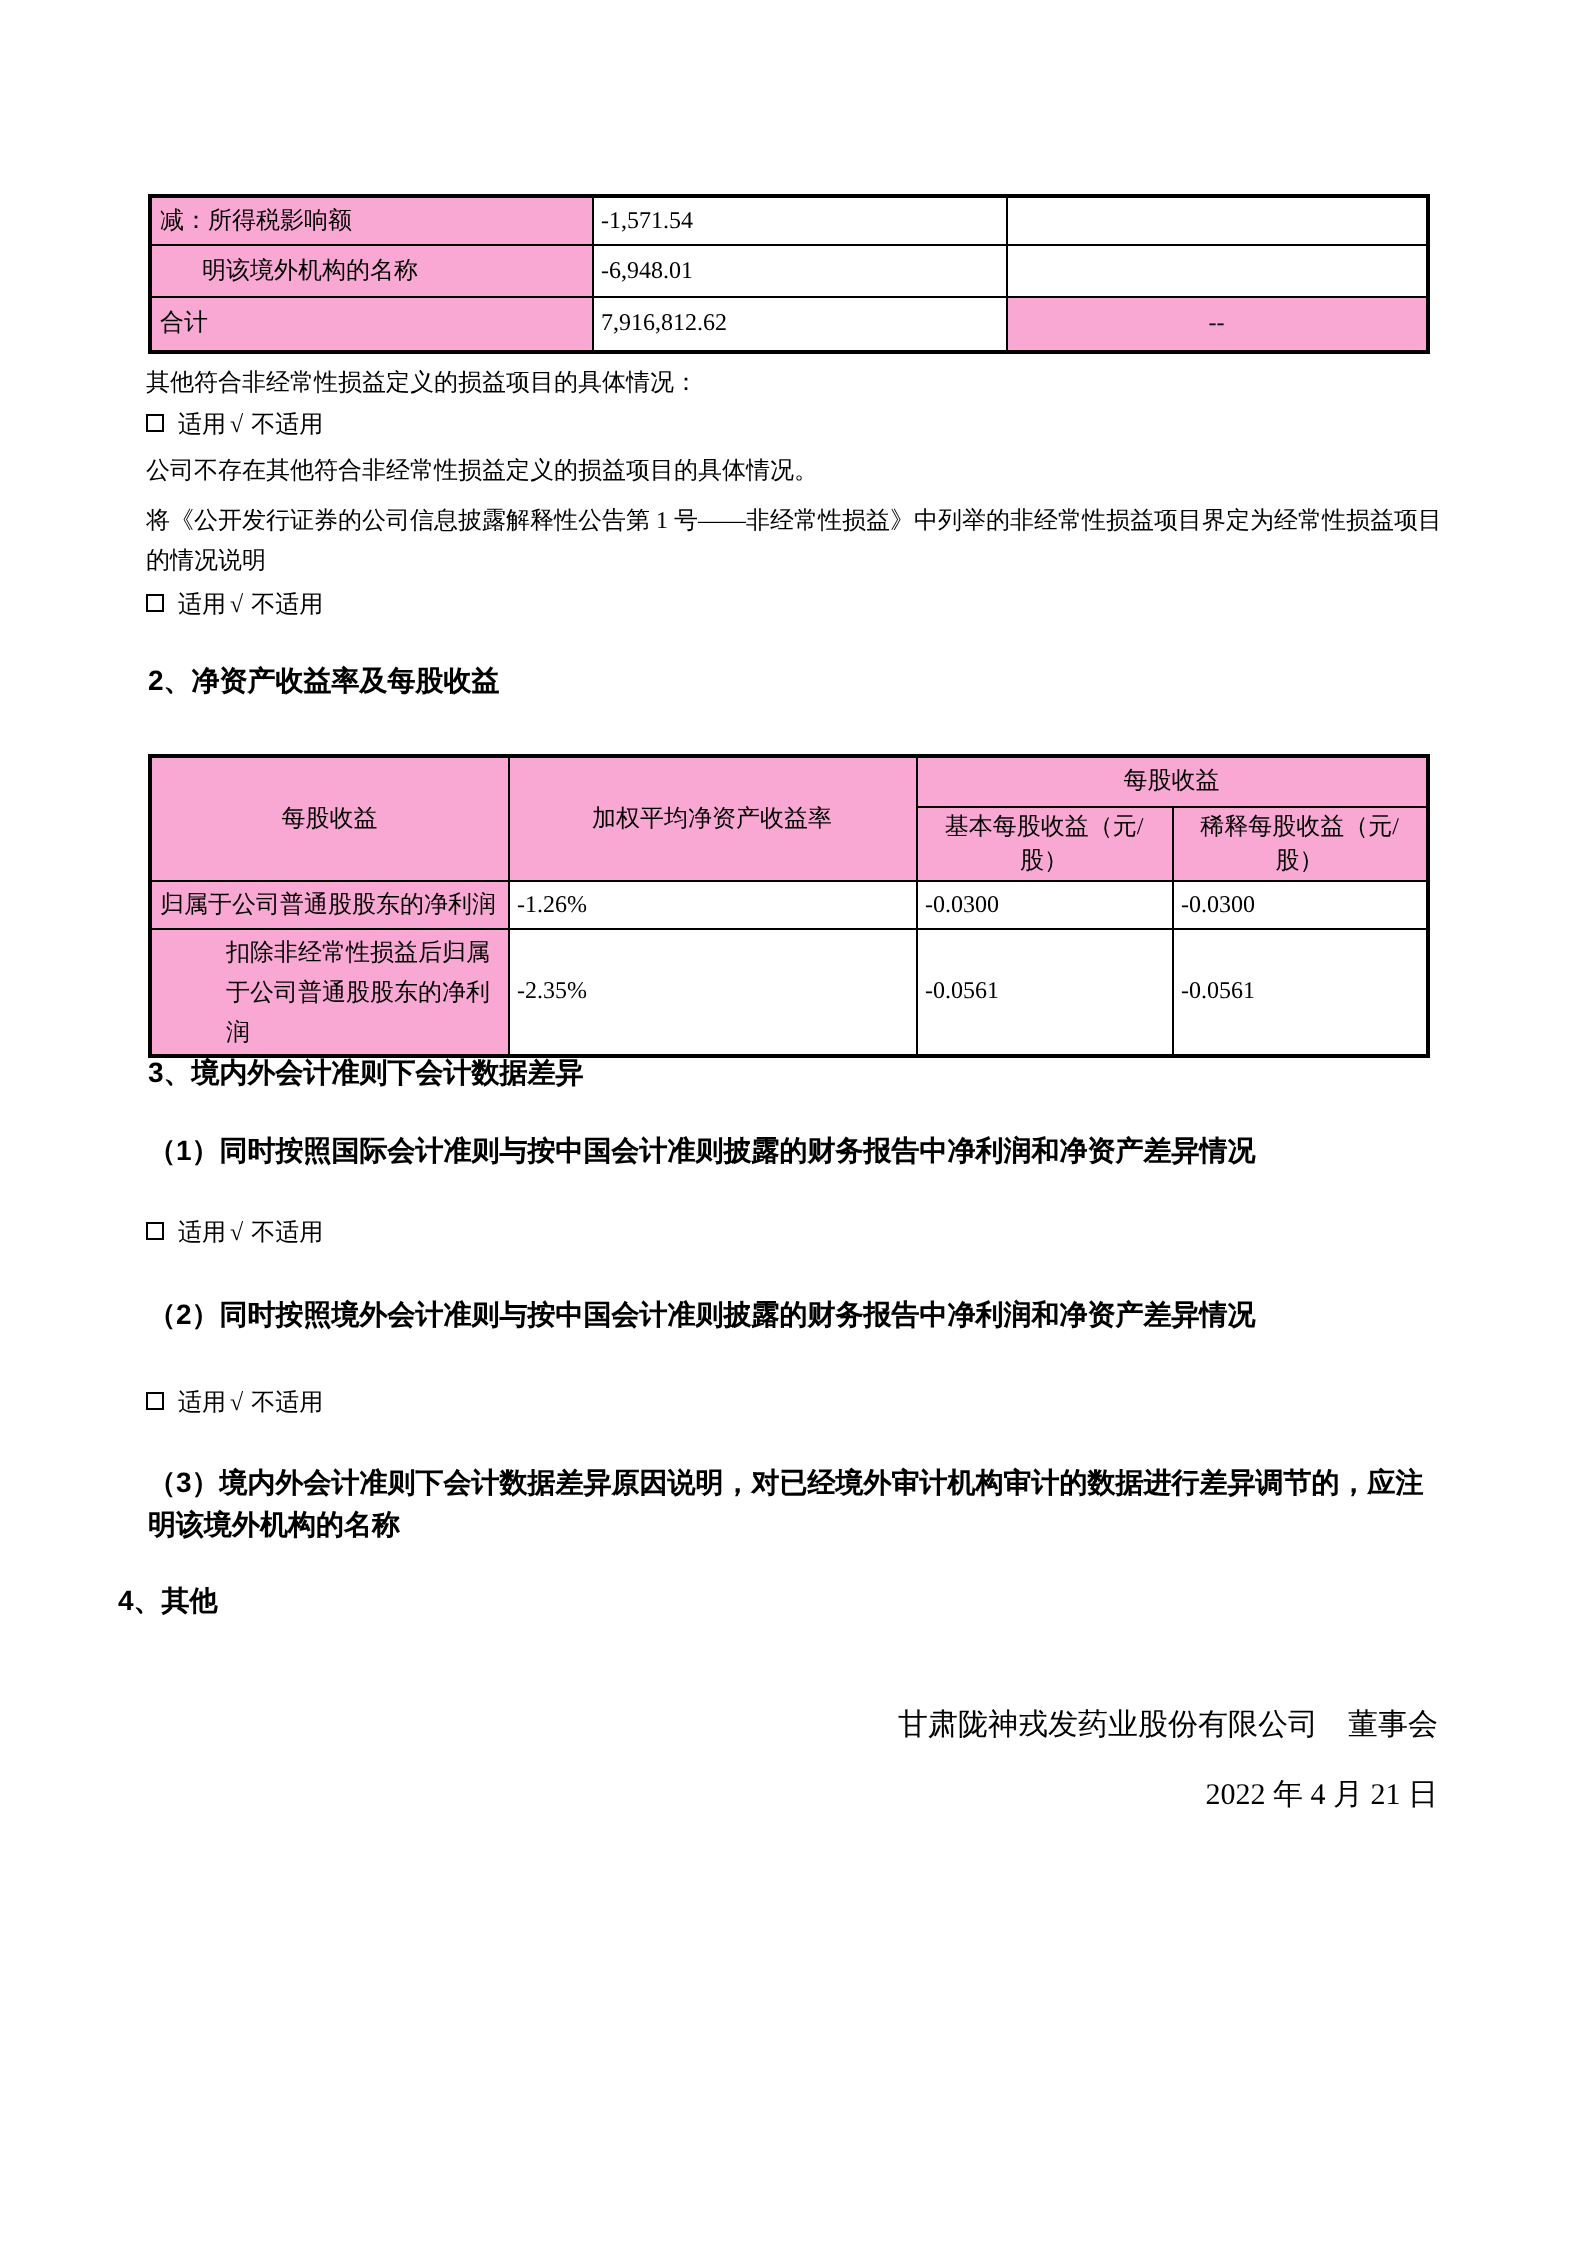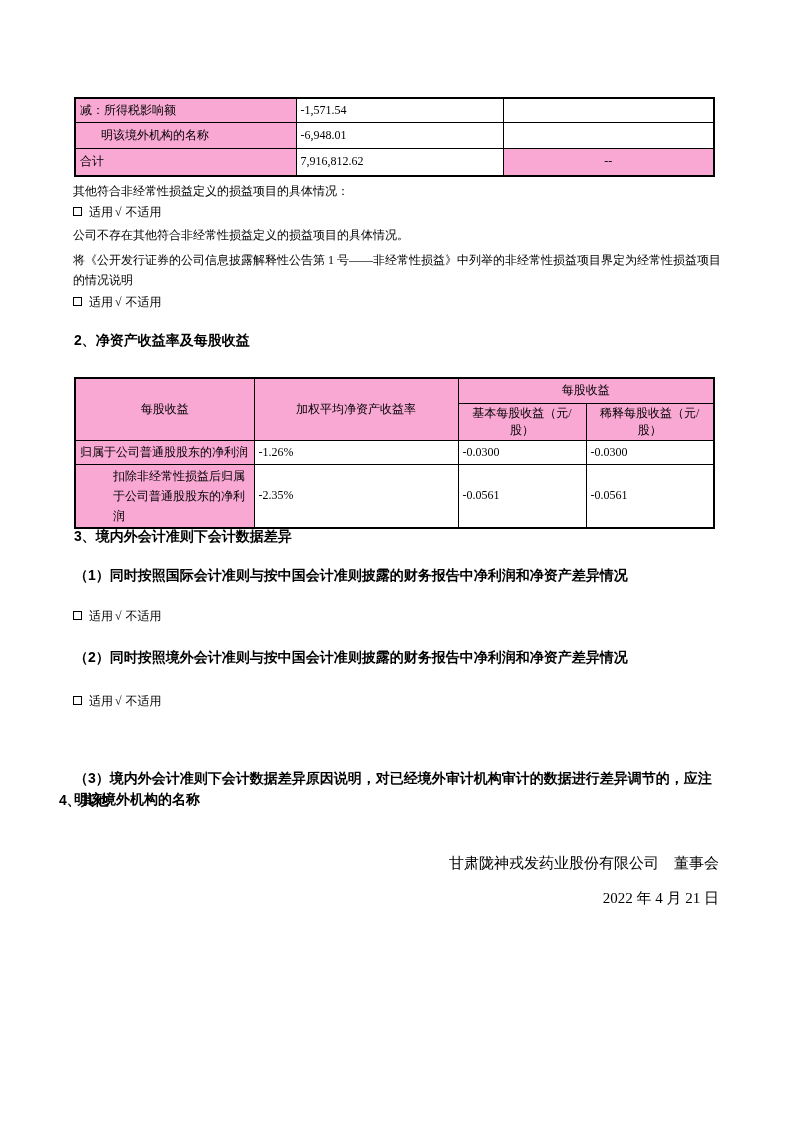--- a/index.html
+++ b/index.html
@@ -28,21 +28,21 @@
   .indent2 { padding-left:25px !important; }
 
   .body-line { font-size:12px; line-height:17px; white-space:nowrap; }
   .para { font-size:12px; line-height:20px; }
   .hd {
     font-family:"Liberation Sans","DejaVu Sans",sans-serif;
     font-weight:bold; font-size:14px; line-height:18px; white-space:nowrap;
   }
   .hd-wrap {
     font-family:"Liberation Sans","DejaVu Sans",sans-serif;
-    font-weight:bold; font-size:14px; line-height:21px;margin-top:37px;
+    font-weight:bold; font-size:14px; line-height:21px;
   }
 
   .chk { font-size:12px; line-height:14px; white-space:nowrap; }
   .chk .box {
     display:inline-block; width:7px; height:7px;
     border:1px solid #000; margin-right:7px;
     vertical-align:baseline;
   }
   .chk .lbl1 { margin-right:2px; }
   .chk .tick { margin-right:4px; }

